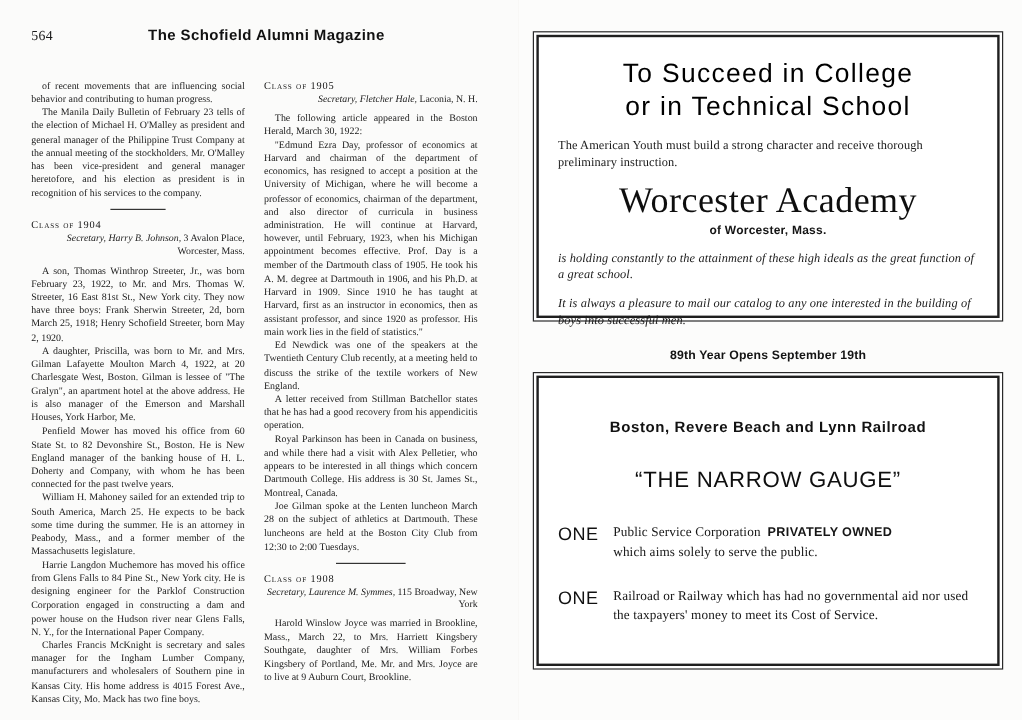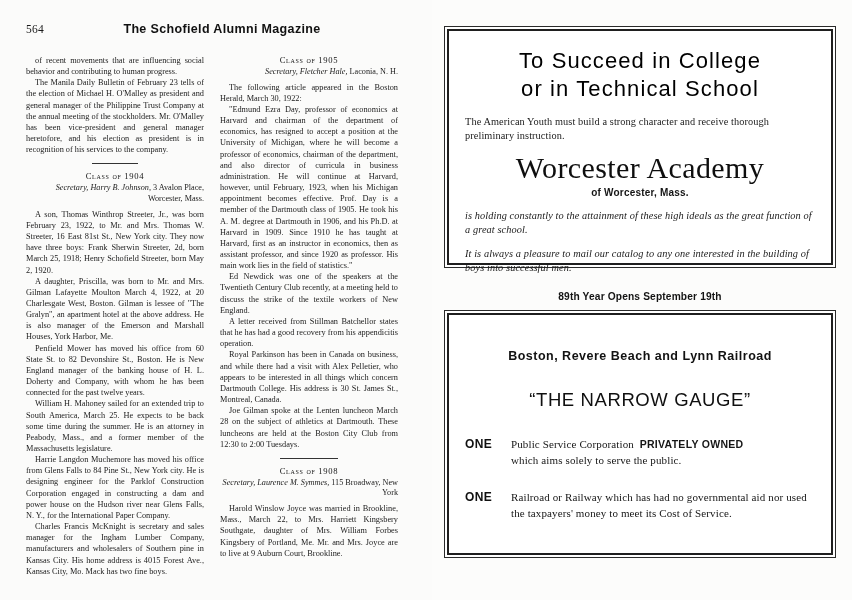--- a/index.html
+++ b/index.html
@@ -27,21 +27,21 @@
     width: 432px;
     height: 600px;
     box-sizing: border-box;
     padding: 22px 18px 10px 26px;
     background: #fbfbfa;
   }
   .page-header {
     display: flex;
     align-items: baseline;
     height: 22px;
-    margin-bottom: 11px;
+    margin-bottom: 22px;
   }
   .folio {
     font-size: 11.5px;
     letter-spacing: 0.3px;
     color: #1a1a1a;
     width: 40px;
     flex: none;
   }
   .running-title {
     flex: 1;
@@ -66,21 +66,20 @@
     margin: 0 0 0 0;
     font-size: 8.3px;
     line-height: 1.345;
     text-align: justify;
     text-indent: 9px;
     color: #1b1b1b;
     hyphens: auto;
     -webkit-hyphens: auto;
   }
   .class-head {
-    text-align: center;
     font-variant: small-caps;
     font-size: 8.6px;
     letter-spacing: 0.7px;
     margin: 7px 0 2px 0;
     color: #141414;
   }
   .secretary {
     text-align: right;
     font-size: 8.2px;
     line-height: 1.3;
@@ -192,22 +191,22 @@
     color: #0f0f0f;
   }
   .ng-point {
     display: flex;
     margin-top: 26px;
     align-items: flex-start;
   }
   .ng-point.second { margin-top: 22px; }
   .ng-one {
     font-family: "Liberation Sans", "DejaVu Sans", sans-serif;
-    font-weight: bold;
-    font-size: 12px;
+    font-weight: normal;
+    font-size: 15px;
     letter-spacing: 0.4px;
     width: 46px;
     flex: none;
     color: #111;
     padding-top: 0px;
   }
   .ng-text {
     font-size: 11px;
     line-height: 1.42;
     color: #161616;

